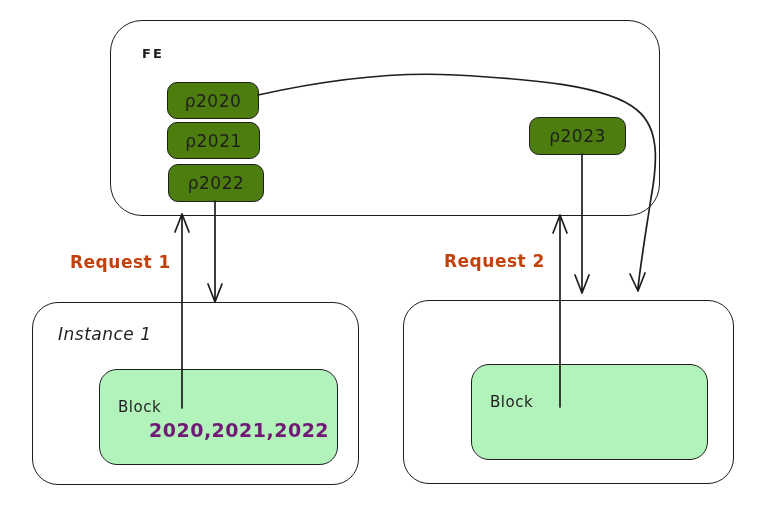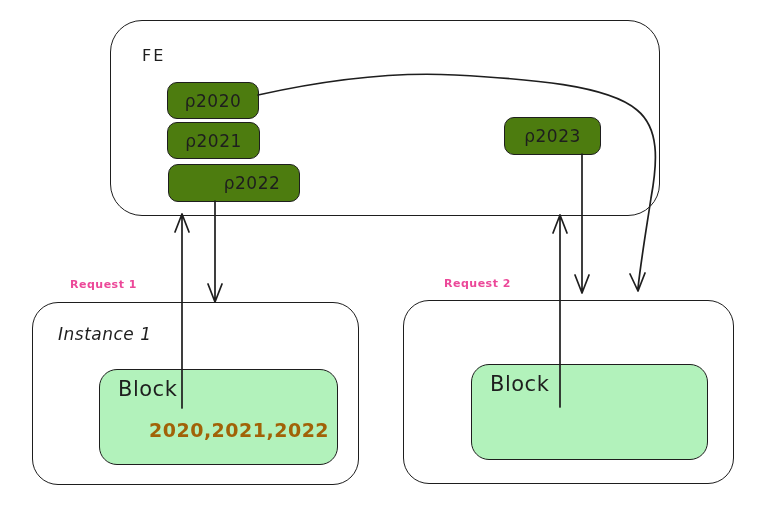--- a/index.html
+++ b/index.html
@@ -14,40 +14,40 @@
   .abs { position: absolute; }
 
   
   .fe-box {
     left: 110px; top: 20px; width: 548px; height: 194px;
     border: 1.7px solid #1e1e1e; border-radius: 32px;
     background: transparent;
   }
   .fe-label {
     left: 142px; top: 46px;
-    font-size: 16px; letter-spacing: 2px; font-weight: 400;
+    font-size: 13px; letter-spacing: 2px; font-weight: 700;
   }
 
   
   .pod {
     background: #4d7c0f;
     border: 1.7px solid #1e1e1e;
     border-radius: 10px;
     display: flex; align-items: center; justify-content: center;
     font-size: 17px; letter-spacing: 0.5px;
   }
   .pod-2020 { left: 167px; top: 82px;  width: 90px; height: 35px; }
   .pod-2021 { left: 167px; top: 122px; width: 91px; height: 35px; }
-  .pod-2022 { left: 168px; top: 164px; width: 94px; height: 36px; padding-left: 36px; }
-  .pod-2023 { left: 504px; top: 117px; width: 95px; height: 36px; }
+  .pod-2022 { left: 168px; top: 164px; width: 94px; height: 36px; }
+  .pod-2023 { left: 529px; top: 117px; width: 95px; height: 36px; }
 
   
   .request-label {
-    color: #ec4899;
-    font-size: 11px; font-weight: 600; letter-spacing: 0.5px; margin-top: 26px;
+    color: #c2410c;
+    font-size: 17px; font-weight: 600; letter-spacing: 0.5px;
   }
   .request-1 { left: 70px;  top: 252px; }
   .request-2 { left: 444px; top: 251px; text-align: right; }
 
   
   .instance {
     border: 1.7px solid #1e1e1e; border-radius: 26px;
     background: transparent;
   }
   .instance-1 { left: 32px;  top: 302px; width: 325px; height: 181px; }
@@ -59,26 +59,26 @@
 
   
   .block {
     position: absolute;
     background: #b2f2bb;
     border: 1.7px solid #1e1e1e; border-radius: 18px;
   }
   .block-1 { left: 66px; top: 66px; width: 237px; height: 94px; }
   .block-2 { left: 67px; top: 63px; width: 235px; height: 94px; }
   .block-label {
-    position: absolute; left: 18px; top: 7px;
-    font-size: 21px; letter-spacing: 0.5px;
+    position: absolute; left: 18px; top: 28px;
+    font-size: 15px; letter-spacing: 0.5px;
   }
   .block-values {
     position: absolute;
-    color: #a16207;
+    color: #701a75;
     font-size: 19px; font-weight: 600; letter-spacing: 0.5px;
     white-space: nowrap;
   }
   .values-1 { left: 49px; top: 49px; }
   .values-2 { left: 80px; top: 52px; }
 
   
   .arrows-overlay {
     position: absolute; left: 0; top: 0;
     pointer-events: none;

